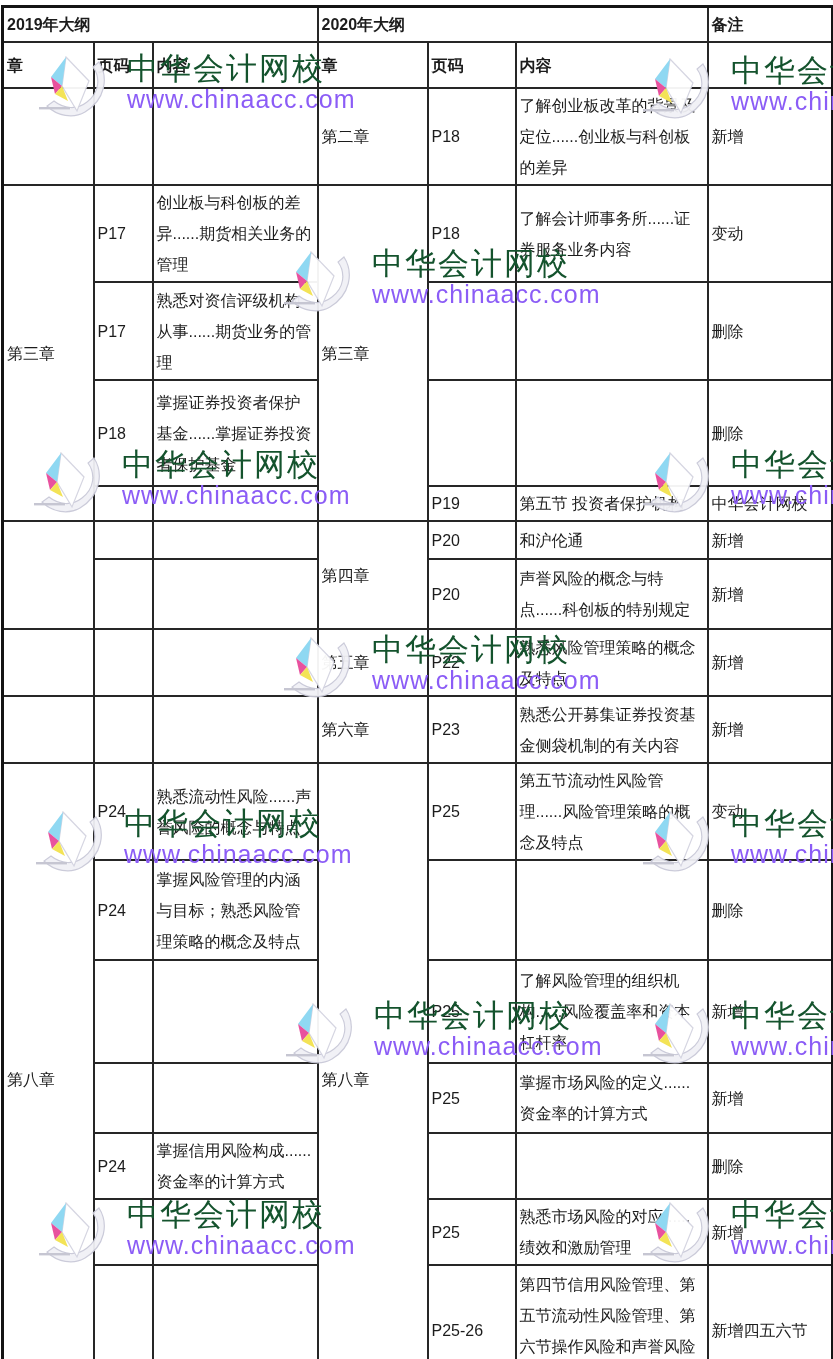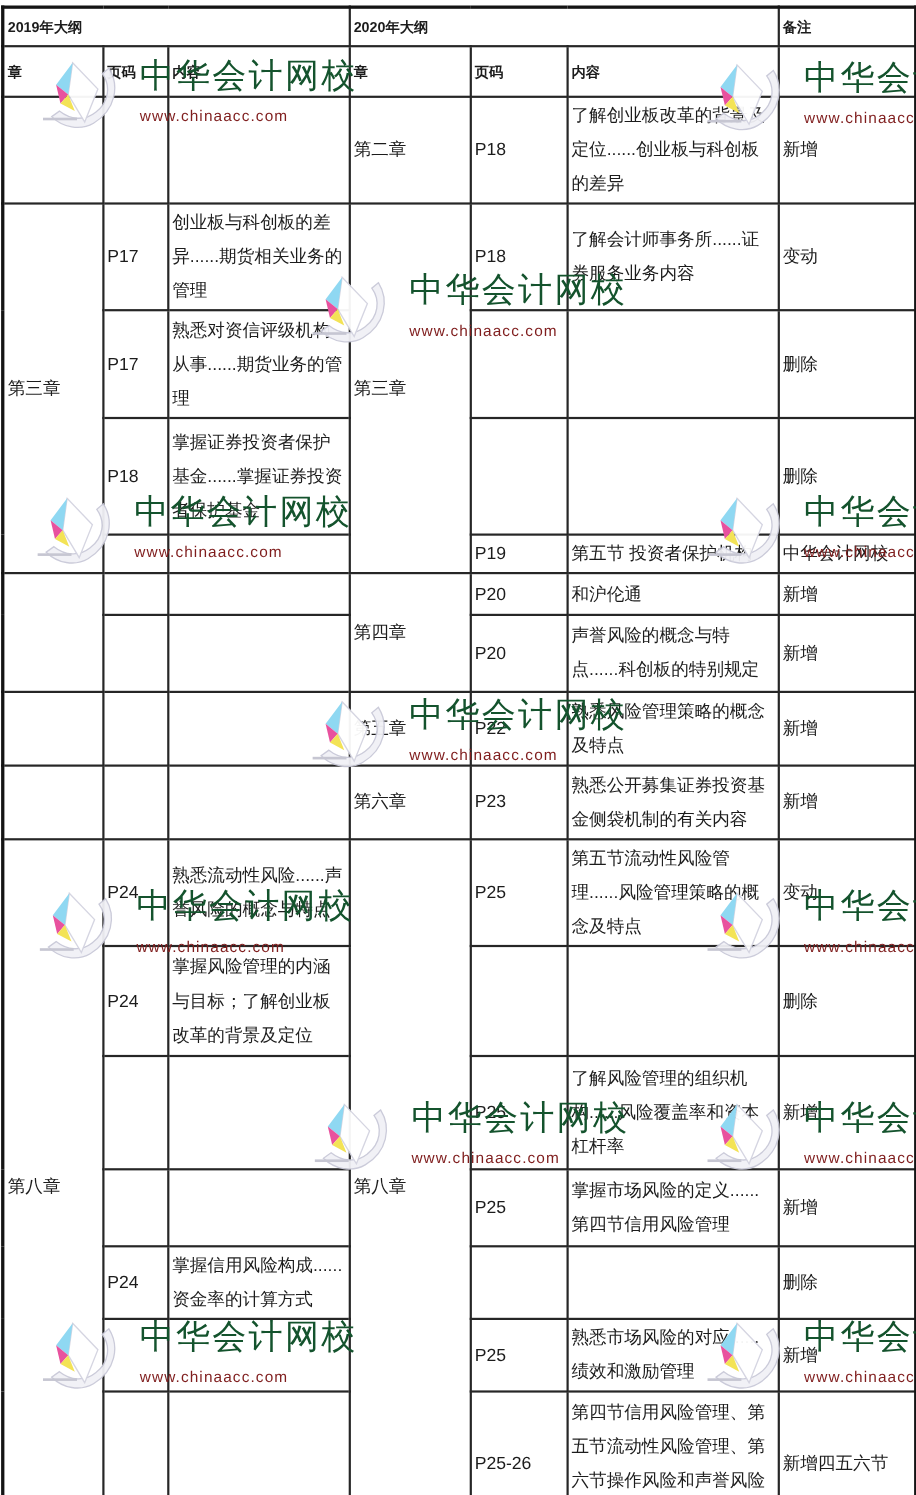--- a/index.html
+++ b/index.html
@@ -26,44 +26,43 @@
     text-align:left;
     font-size:16px;
     line-height:31px;
     color:#1c1c1c;
     font-weight:normal;
     word-break:break-all;
     overflow:hidden;
   }
   table.cmp th{
     font-weight:bold;
-    font-size:13px;
+    font-size:16px;
   }
   tr.hdr1{height:31px;}
   tr.hdr2{height:46px;}
   
   .wm{
     position:absolute;
     width:370px;height:90px;
     z-index:3;
     pointer-events:none;
   }
   .wm .wm-logo{position:absolute;left:0;top:8px;}
   .wm .wm-title{
     position:absolute;left:88px;top:0;
     font-size:31px;letter-spacing:2px;
     color:#14532d;
     white-space:nowrap;
   }
   .wm .wm-url{
     position:absolute;left:88px;top:37px;
-    font-size:14px;letter-spacing:1px;
-    color:#7f1d1d;
+    font-size:25px;letter-spacing:1px;
+    color:#8b5cf6;
     white-space:nowrap;
-    margin-top:12px;
   }
 </style>
 </head>
 <body>
 
 <div id="page">
 
   <table class="cmp">
     <colgroup>
       <col style="width:91px">
@@ -168,37 +167,37 @@
           <td rowspan="7">第八章</td>
           <td>P24</td>
           <td>熟悉流动性风险......声誉风险的概念与特点</td>
           <td rowspan="7">第八章</td>
           <td>P25</td>
           <td>第五节流动性风险管理......风险管理策略的概念及特点</td>
           <td>变动</td>
         </tr>
         <tr style="height: 100px;">
           <td>P24</td>
-          <td>掌握风险管理的内涵与目标；了解创业板改革的背景及定位</td>
+          <td>掌握风险管理的内涵与目标；熟悉风险管理策略的概念及特点</td>
           <td></td>
           <td></td>
           <td>删除</td>
         </tr>
         <tr style="height: 103px;">
           <td></td>
           <td></td>
           <td>P25</td>
           <td>了解风险管理的组织机构......风险覆盖率和资本杠杆率</td>
           <td>新增</td>
         </tr>
         <tr style="height: 70px;">
           <td></td>
           <td></td>
           <td>P25</td>
-          <td>掌握市场风险的定义......第四节信用风险管理</td>
+          <td>掌握市场风险的定义......资金率的计算方式</td>
           <td>新增</td>
         </tr>
         <tr style="height: 65px;">
           <td>P24</td>
           <td>掌握信用风险构成......资金率的计算方式</td>
           <td></td>
           <td></td>
           <td>删除</td>
         </tr>
         <tr style="height: 65px;">

